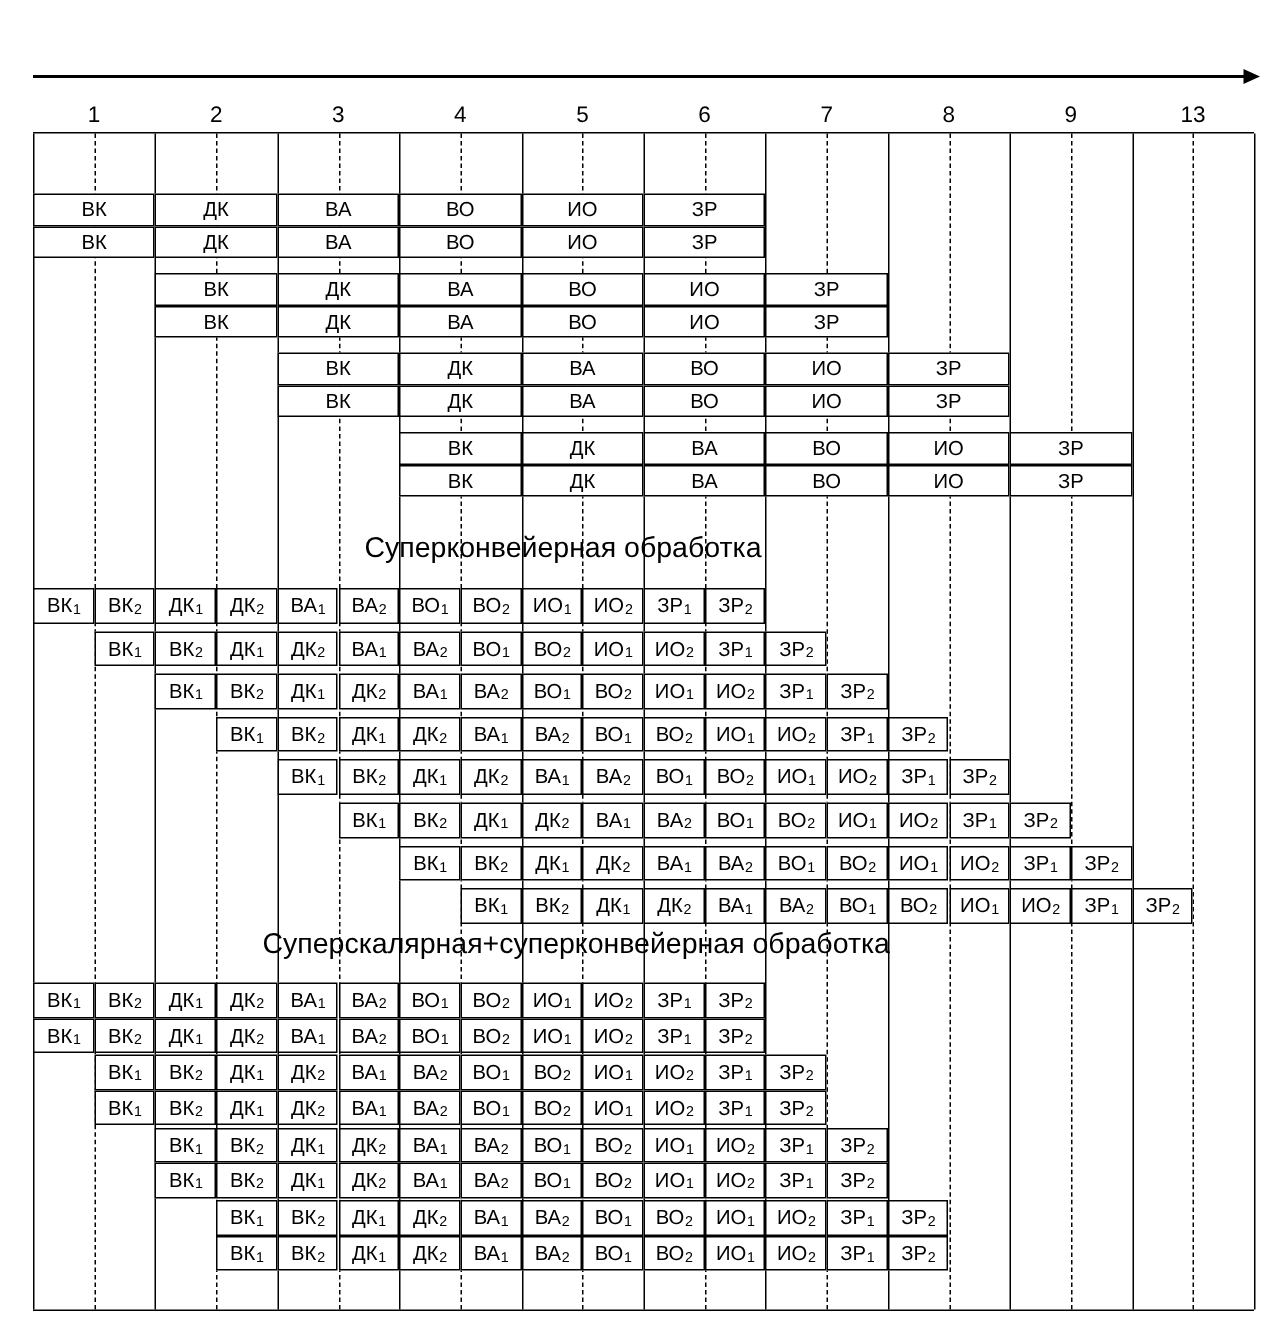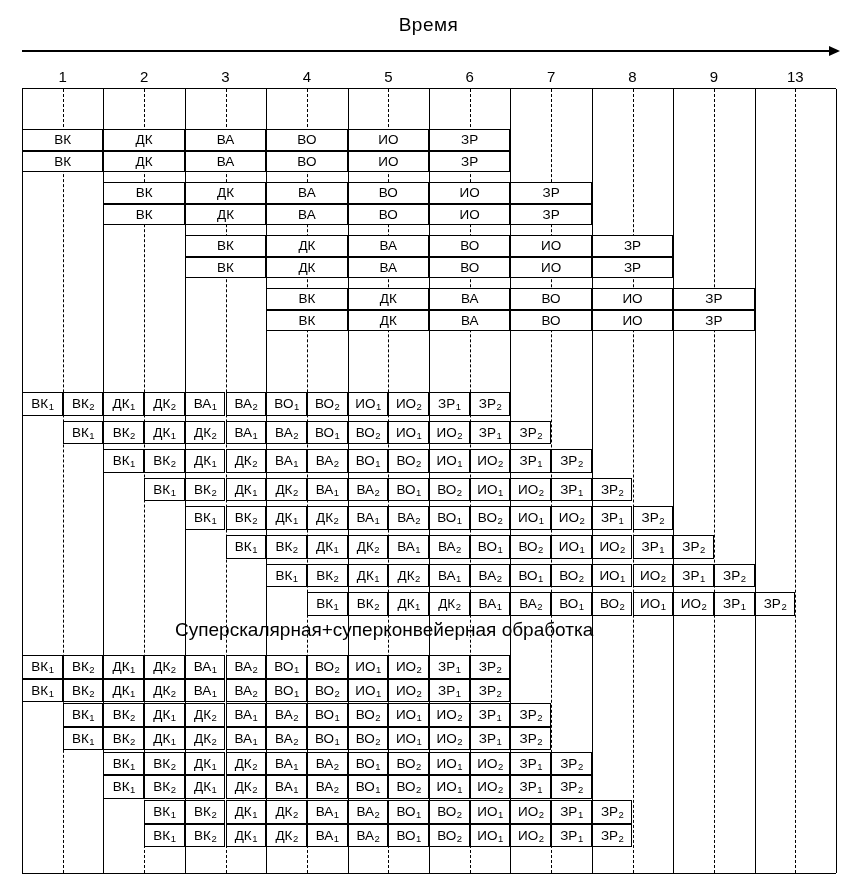--- a/index.html
+++ b/index.html
@@ -35,21 +35,20 @@
     font-size:13.5px;color:#000;display:flex;align-items:center;justify-content:center;
     line-height:1;
   }
   .cell span.sub{font-size:9.5px;vertical-align:sub;position:relative;top:3px;left:.5px;}
 </style>
 </head>
 <body>
 
 <div id="root">
 
-  <div class="time-label">Время</div>
   <div class="time-arrow"></div>
 
   <div id="numbers"></div>
 
   <div class="gridarea" id="gridarea">
       <div class="vline solid" style="left: 0px;"></div>
       <div class="vline dashed" style="left: 40.7px;"></div>
       <div class="vline solid" style="left: 81.4px;"></div>
       <div class="vline dashed" style="left: 122.1px;"></div>
       <div class="vline solid" style="left: 162.8px;"></div>
@@ -64,20 +63,21 @@
       <div class="vline dashed" style="left: 529.1px;"></div>
       <div class="vline solid" style="left: 569.8px;"></div>
       <div class="vline dashed" style="left: 610.5px;"></div>
       <div class="vline solid" style="left: 651.2px;"></div>
       <div class="vline dashed" style="left: 691.9px;"></div>
       <div class="vline solid" style="left: 732.6px;"></div>
       <div class="vline dashed" style="left: 773.3px;"></div>
       <div class="vline solid" style="left: 814px;"></div>
     </div>
 
+  <div class="sect-title" id="t1" style="left: 243px; top: 355px;">Суперконвейерная обработка</div>
   <div class="sect-title" id="t2" style="left: 175px; top: 619px;">Суперскалярная+суперконвейерная обработка</div>
 
   <div id="cells">
       <div class="cell" style="left: 22px; top: 129px; width: 81.4px; height: 21.5px;">ВК</div>
       <div class="cell" style="left: 103.4px; top: 129px; width: 81.4px; height: 21.5px;">ДК</div>
       <div class="cell" style="left: 184.8px; top: 129px; width: 81.4px; height: 21.5px;">ВА</div>
       <div class="cell" style="left: 266.2px; top: 129px; width: 81.4px; height: 21.5px;">ВО</div>
       <div class="cell" style="left: 347.6px; top: 129px; width: 81.4px; height: 21.5px;">ИО</div>
       <div class="cell" style="left: 429px; top: 129px; width: 81.4px; height: 21.5px;">ЗР</div>
       <div class="cell" style="left: 22px; top: 150.5px; width: 81.4px; height: 21.5px;">ВК</div>

